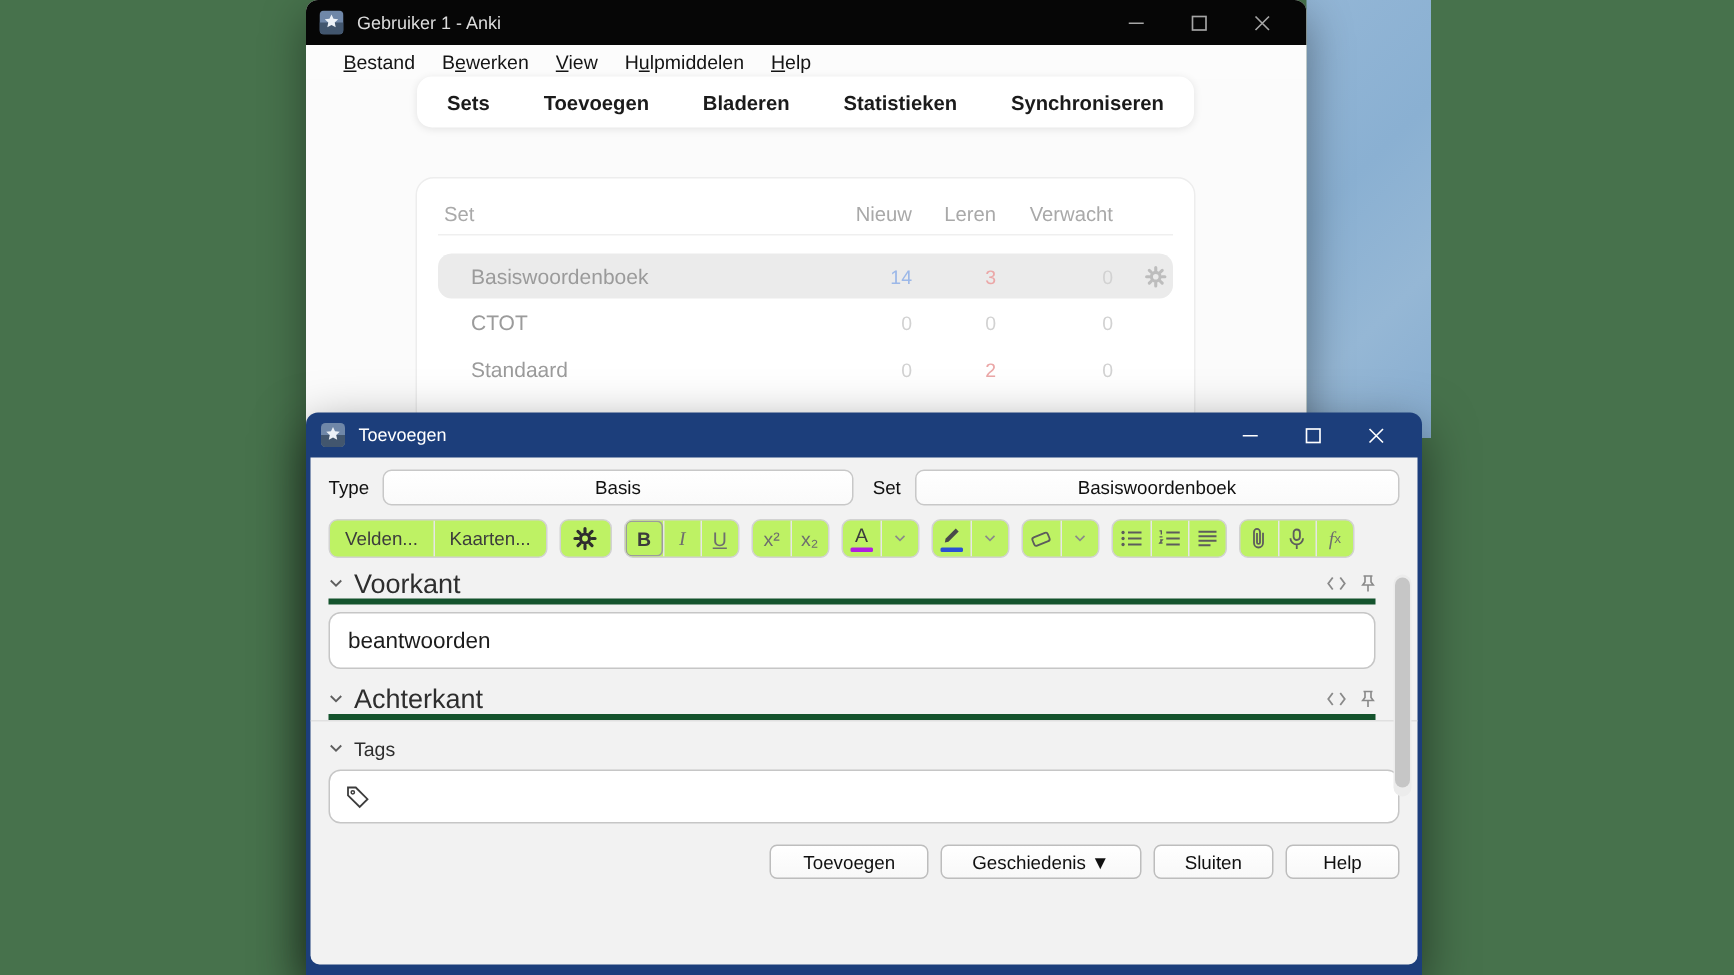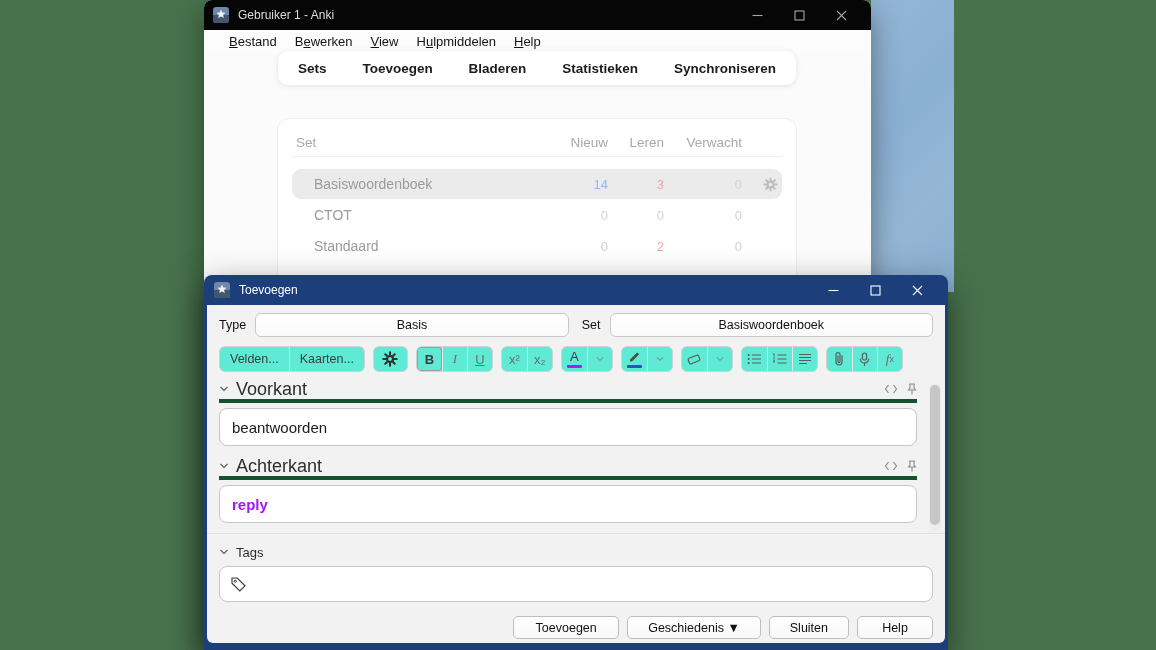--- a/index.html
+++ b/index.html
@@ -60,21 +60,21 @@
 
   .type-row { display:flex; align-items:center; height:24px; gap:9px; }
   .fld-label { font-size:12.5px; color:#101010; }
   .combo { height:24px; border:1px solid #c8c8c8; border-radius:6px;
     background:linear-gradient(#ffffff,#fafafa); display:flex; align-items:center; justify-content:center;
     font-size:12.5px; color:#101010; }
   .combo.type { flex:1 1 320px; margin-right:4px; }
   .combo.deck { flex:1.05 1 330px; }
 
   .toolbar { display:flex; align-items:center; margin-top:9px; height:26px; gap:8px; }
-  .btn-group { display:flex; border:1px solid #d2d2d2; border-radius:6px; background:#5eead4;
+  .btn-group { display:flex; border:1px solid #d2d2d2; border-radius:6px; background:#bef264;
     overflow:hidden; height:26px;text-align:center; }
   .tb-cell { min-width:25px; height:100%; display:flex; align-items:center; justify-content:center;
     font-size:13px; color:#3c3c3c; padding:0 4px; border-left:1px solid #e6e6e6; }
   .btn-group .tb-cell:first-child { border-left:none; }
   .tb-text { padding:0 10px; font-size:12.5px; }
   .bold-cell { font-weight:700; box-shadow:inset 0 0 0 1px #9c9c9c; border-radius:4px; }
   .italic-cell { font-style:italic; font-family:"Liberation Serif", serif; }
   .underline-cell { text-decoration:underline; }
   .muted { color:#6e6e6e; }
   .color-stack { display:flex; flex-direction:column; align-items:center; line-height:1; }
@@ -364,23 +364,20 @@
           <span>Achterkant</span>
           <span class="head-icons">
             <svg width="14" height="10" viewBox="0 0 14 10">
                 <path d="M4.5 1L1.5 5l3 4M9.5 1l3 4-3 4" fill="none" stroke="#8a8a8a" stroke-width="1.2"></path>
               </svg>
             <svg width="10" height="12" viewBox="0 0 10 12">
                 <path d="M2 1h6M3 1v4L1.5 7h7L7 5V1M5 7v4.4" fill="none" stroke="#8a8a8a" stroke-width="1.1"></path>
               </svg>
           </span>
         </div>
-        <div class="rich-input">
-          <span style="color:#a316f0;font-weight:700">reply</span>
-        </div>
 
         <div class="scrollbar">
           <div class="scroll-thumb"></div>
         </div>
       </div>
 
       <div class="area-divider"></div>
 
       <div class="tags-head">
         <svg width="10" height="8" viewBox="0 0 10 8">

